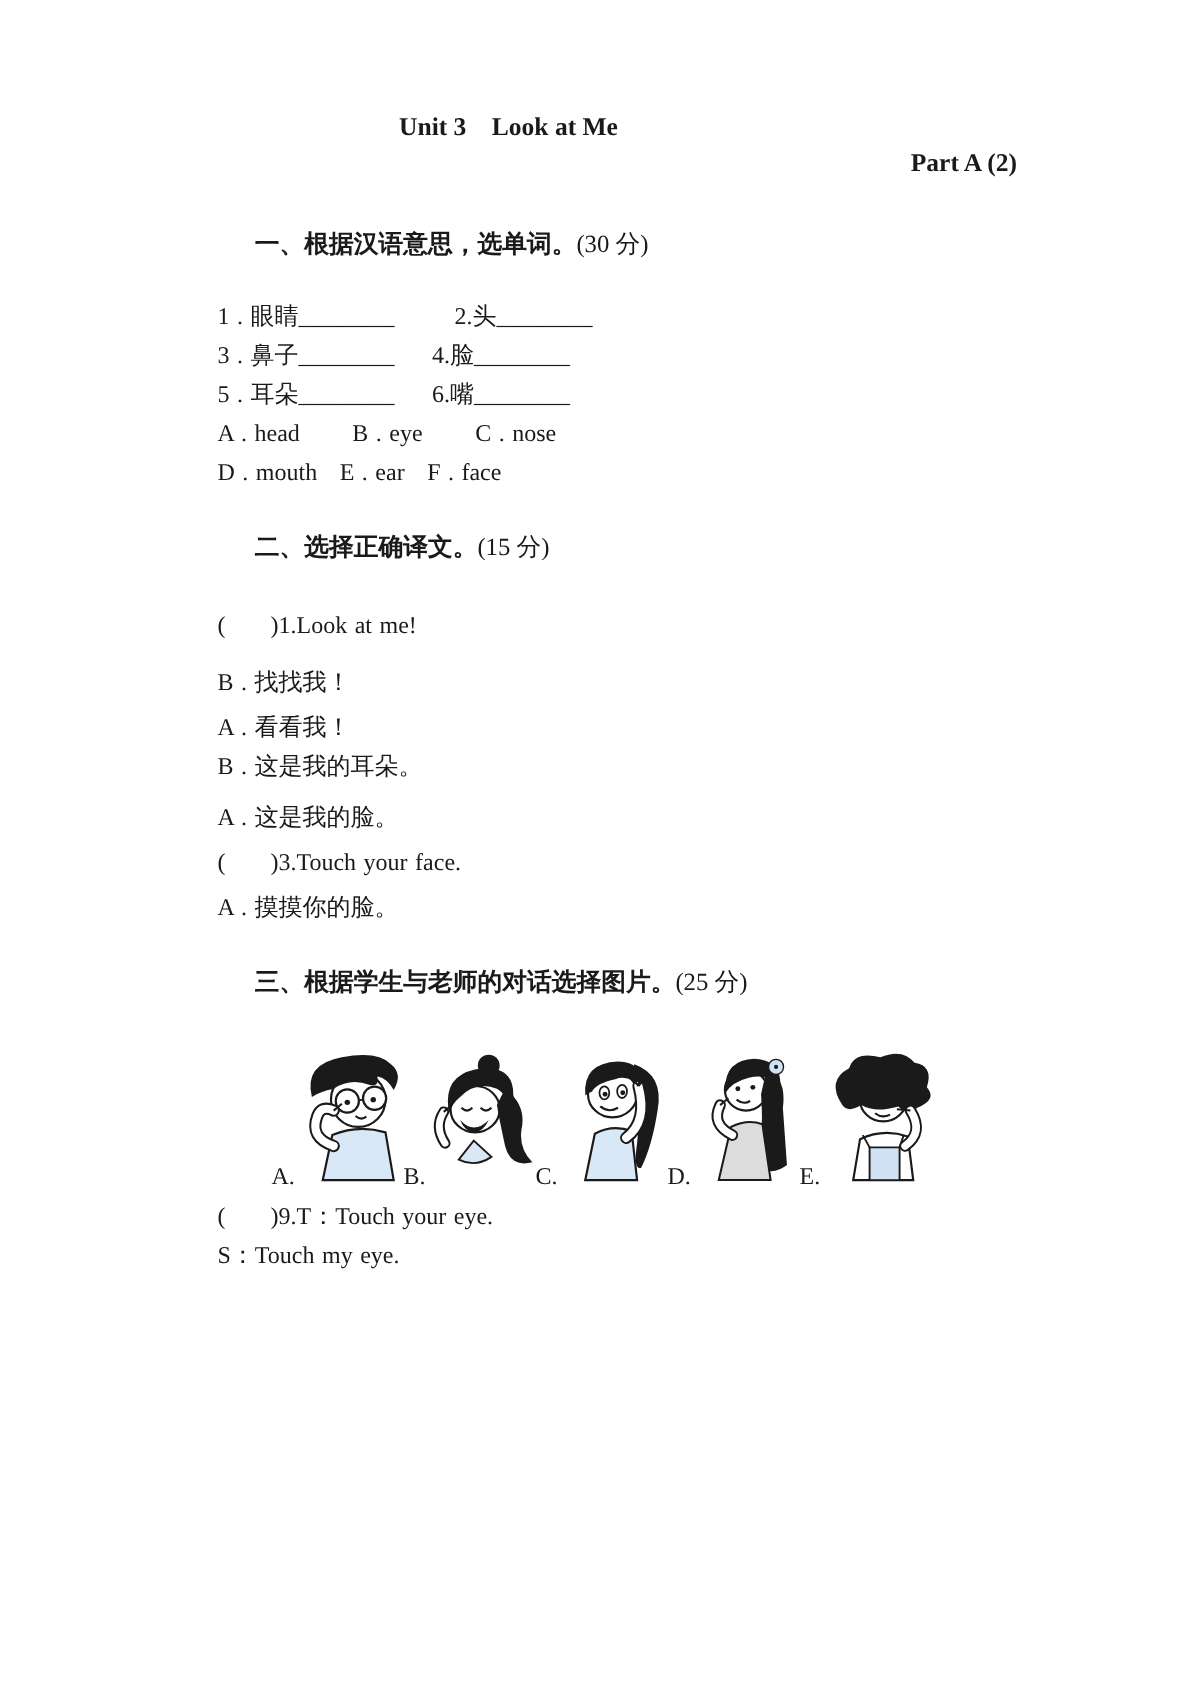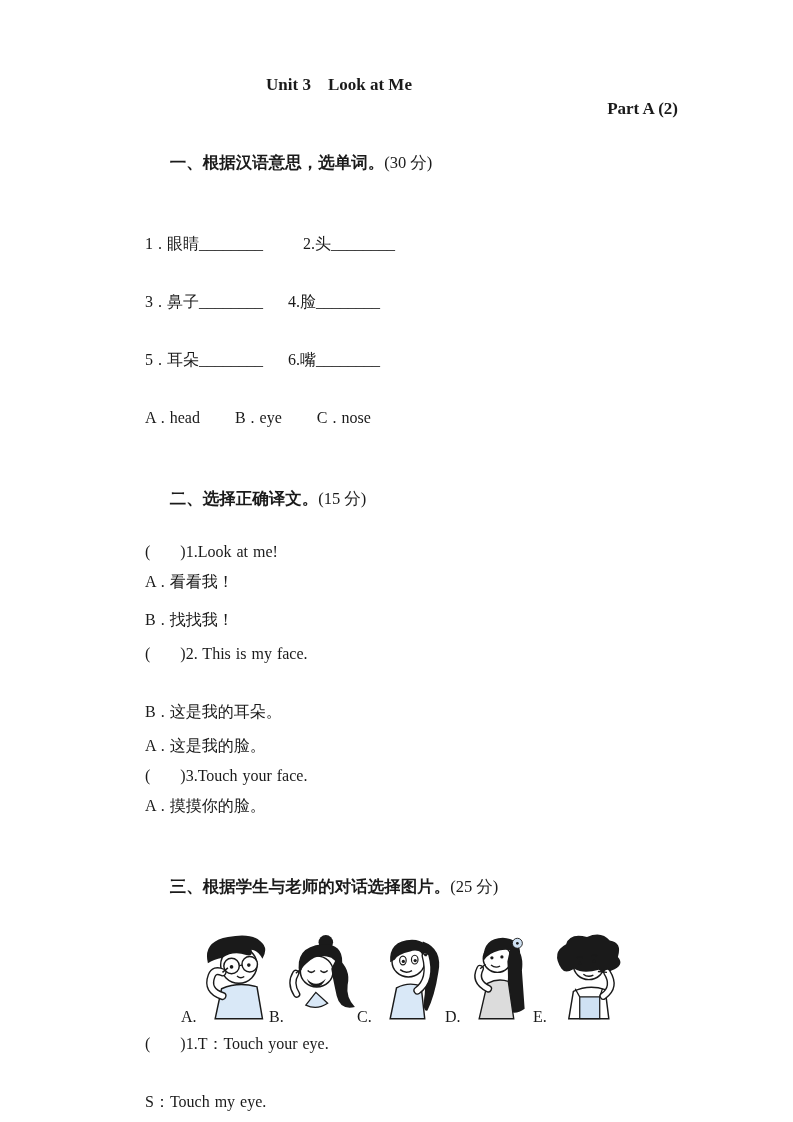--- a/index.html
+++ b/index.html
@@ -7,21 +7,21 @@
        font-family:"Liberation Serif","DejaVu Serif",serif;color:#1a1a1a;}
   .page{position:relative;width:678px;height:1122px;box-sizing:border-box;padding-top:74px;background:#fff;}
   .doc-title{text-align:center;font-weight:700;font-size:17px;line-height:22px;white-space:pre-wrap;}
   .doc-title + .doc-title{margin-top:2px;text-align:right;}
   .content{padding-left:145px;padding-right:70px;font-size:16px;line-height:20px;}
   .sec-heading{font-size:16.5px;line-height:22px;white-space:pre-wrap;}
   .sec-text{font-weight:700;}
   .sec-score{font-weight:400;}
   .line{white-space:pre-wrap;word-spacing:1px;}
   .mt8{margin-top:8px}.mt10{margin-top:10px}.mt14{margin-top:14px}
-  .mt18{margin-top:18px}.mt22{margin-top:38px}
+  .mt18{margin-top:18px}.mt22{margin-top:6px}
   .figures{display:flex;margin-top:6px;margin-left:36px;}
   .figure{display:flex;align-items:flex-end;width:88px;}
   .fig-label{font-size:16px;line-height:19px;flex:0 0 auto;}
   .figure svg{flex:0 0 auto;display:block;}
 </style>
 </head>
 <body>
 
 <div class="page">
 
@@ -30,28 +30,28 @@
 
   <div class="content">
 
     <div class="sec-heading mt10">
       <span class="sec-text">一、根据汉语意思，选单词。</span><span class="sec-score">(30 分)</span>
     </div>
     <div class="line mt22">1 . 眼睛________        2.头________</div>
     <div class="line mt22">3 . 鼻子________     4.脸________</div>
     <div class="line mt22">5 . 耳朵________     6.嘴________</div>
     <div class="line mt22">A . head       B . eye       C . nose</div>
+    <div class="line mt22">D . mouth   E . ear   F . face</div>
 
     <div class="sec-heading mt22">
       <span class="sec-text">二、选择正确译文。</span><span class="sec-score">(15 分)</span>
     </div>
     <div class="line mt10">(      )1.Look at me!</div>
+    <div class="line mt18">B . 找找我！</div>
     <div class="line mt10">A . 看看我！</div>
-    <div class="line mt18">B . 找找我！</div>
-    <div class="line mt14">(      )2. This is my face.</div>
     <div class="line mt22">B . 这是我的耳朵。</div>
     <div class="line mt14">A . 这是我的脸。</div>
     <div class="line mt10">(      )3.Touch your face.</div>
     <div class="line mt10">A . 摸摸你的脸。</div>
 
     <div class="sec-heading mt22">
       <span class="sec-text">三、根据学生与老师的对话选择图片。</span><span class="sec-score">(25 分)</span>
     </div>
 
     <div class="figures">
@@ -141,17 +141,17 @@
           <path d="M36,97 L36,73 L58,73 L58,97 Z" fill="#cfe1f3" stroke="#1a1a1a" stroke-width="1.4"></path>
           <path d="M36,73 L31,64 M58,73 L61,64" stroke="#1a1a1a" stroke-width="1.4" fill="none"></path>
           <path d="M62,72 Q76,62 66,46" fill="none" stroke="#1a1a1a" stroke-width="8.5" stroke-linecap="round"></path>
           <path d="M62,72 Q76,62 66,46" fill="none" stroke="#fff" stroke-width="5.5" stroke-linecap="round"></path>
           <line x1="66" y1="46" x2="56" y2="45" stroke="#1a1a1a" stroke-width="1.5"></line>
         </svg>
       </div>
 
     </div>
 
-    <div class="line mt8">(      )1.T：Touch your eye.</div>
+    <div class="line mt8">(      )9.T：Touch your eye.</div>
     <div class="line mt22">S：Touch my eye.</div>
 
   </div>
 </div>
 
 </body></html>

